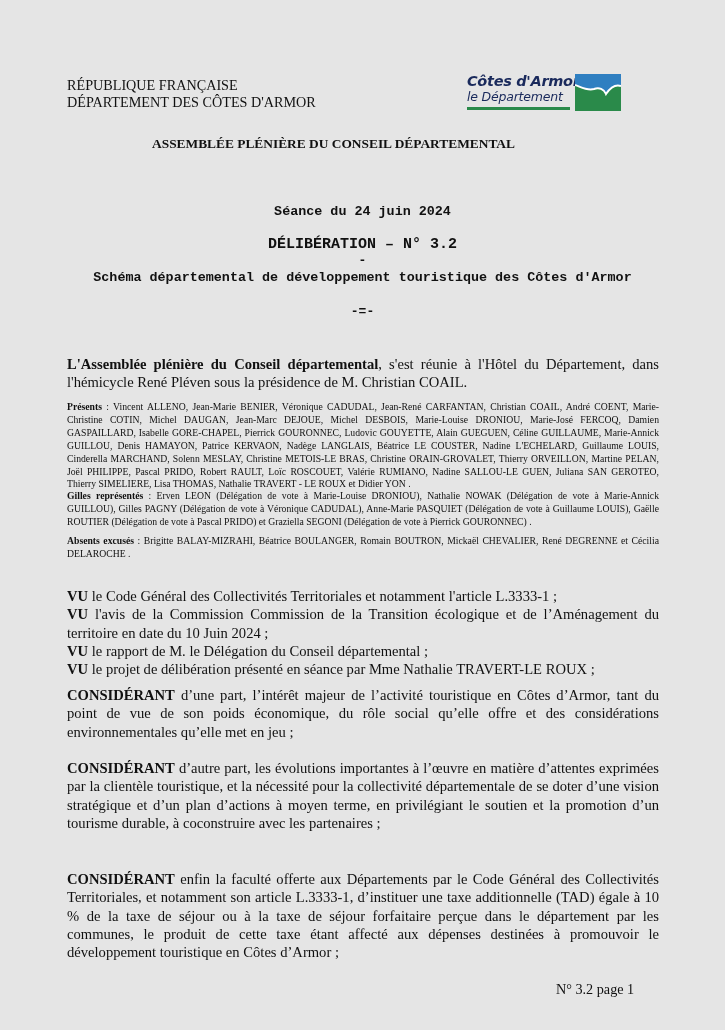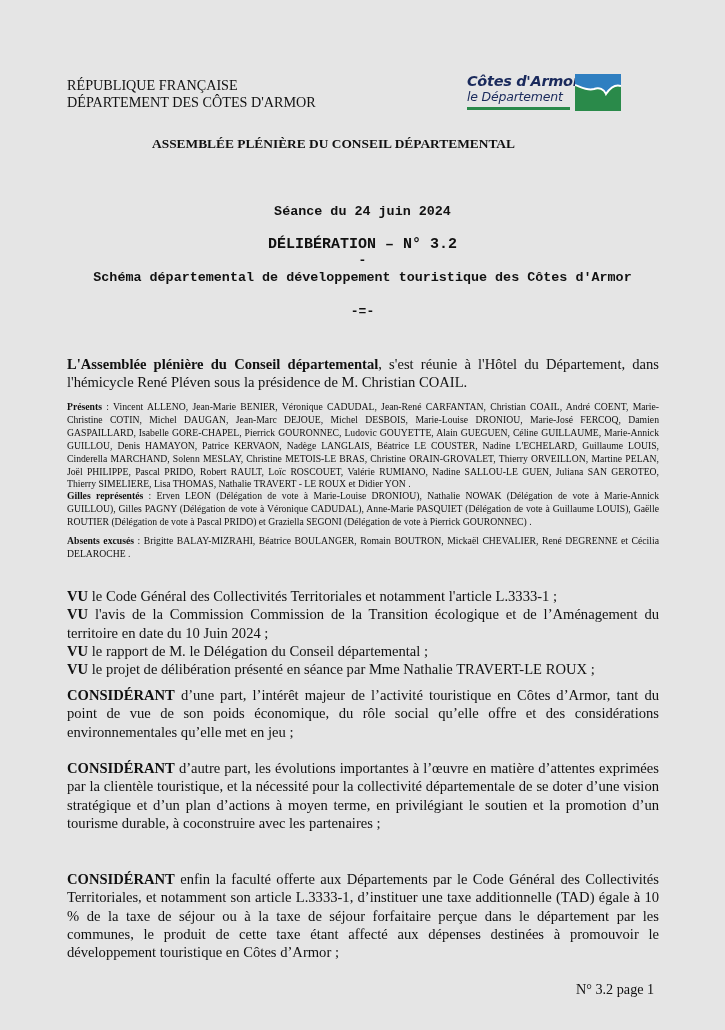--- a/index.html
+++ b/index.html
@@ -31,21 +31,21 @@
     .intro { top: 355px; }
     .presents { top: 401px; }
     .representes { top: 490px; }
     .excuses { top: 535px; }
     .vu { top: 587px; }
     .cons1 { top: 686px; }
     .cons2 { top: 759px; }
     .cons3 { top: 840px; margin-top: 30px; }
     .vu-line { display: block; }
 
-    .footer { position: absolute; left: 576px; top: 981px; font-size: 14.2px; }
+    .footer { position: absolute; left: 556px; top: 981px; font-size: 14.2px; }
     b { font-weight: bold; }
   </style>
 </head>
 <body>
 
 <div class="page">
 
   <div class="header-left">
     <div>RÉPUBLIQUE FRANÇAISE</div>
     <div>DÉPARTEMENT DES CÔTES D'ARMOR</div>

